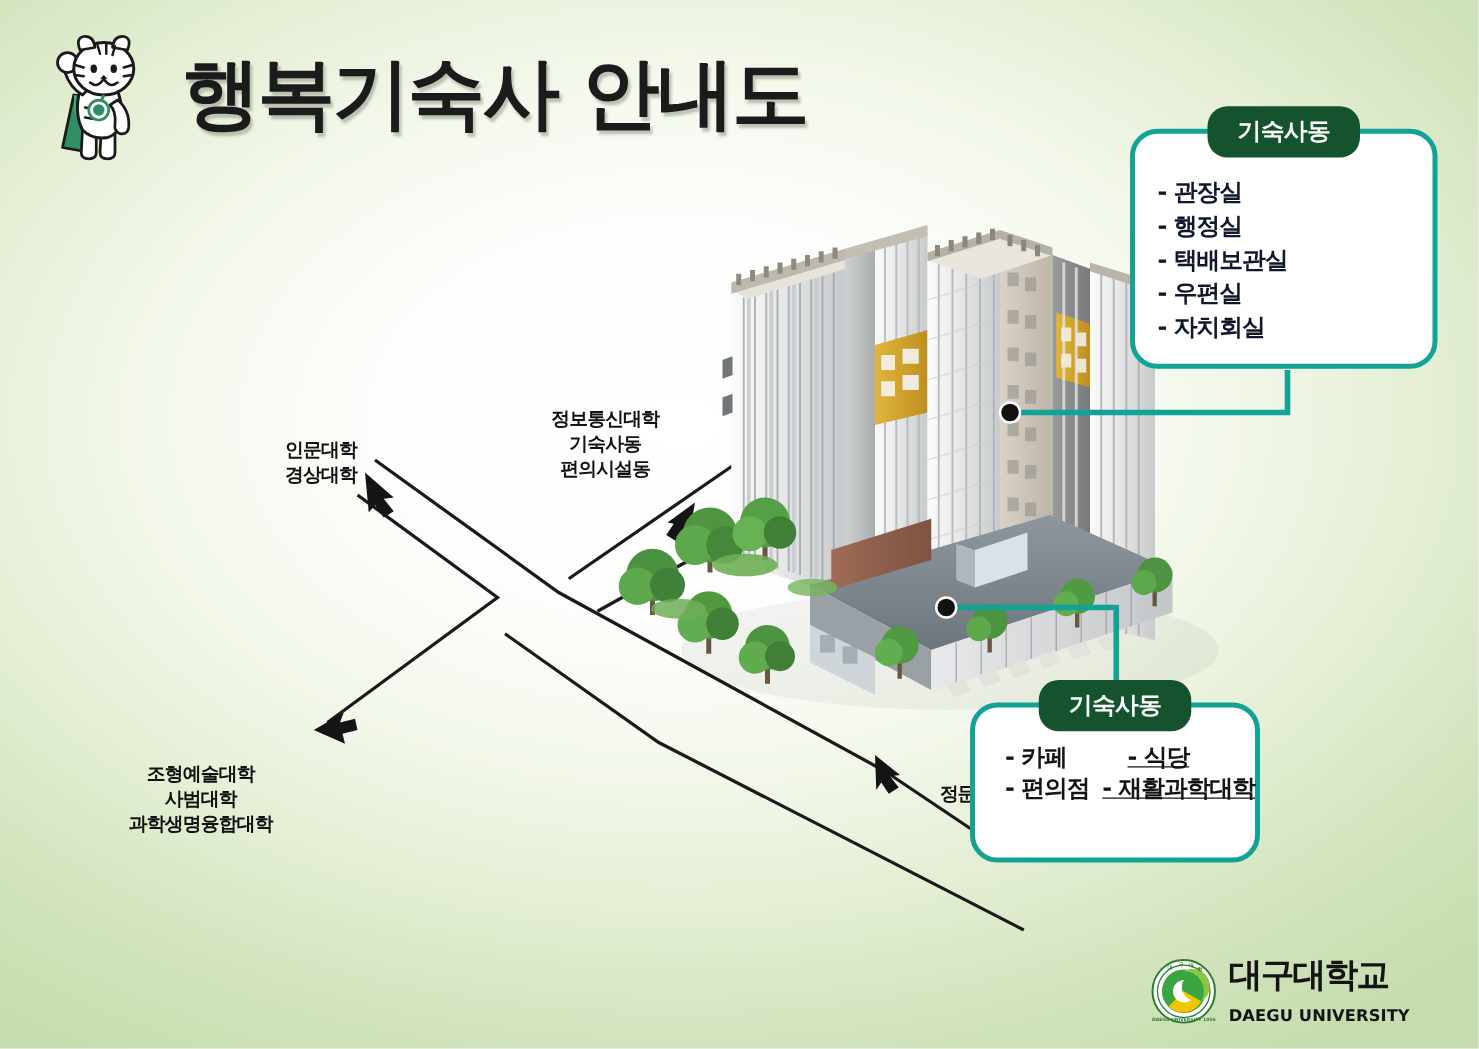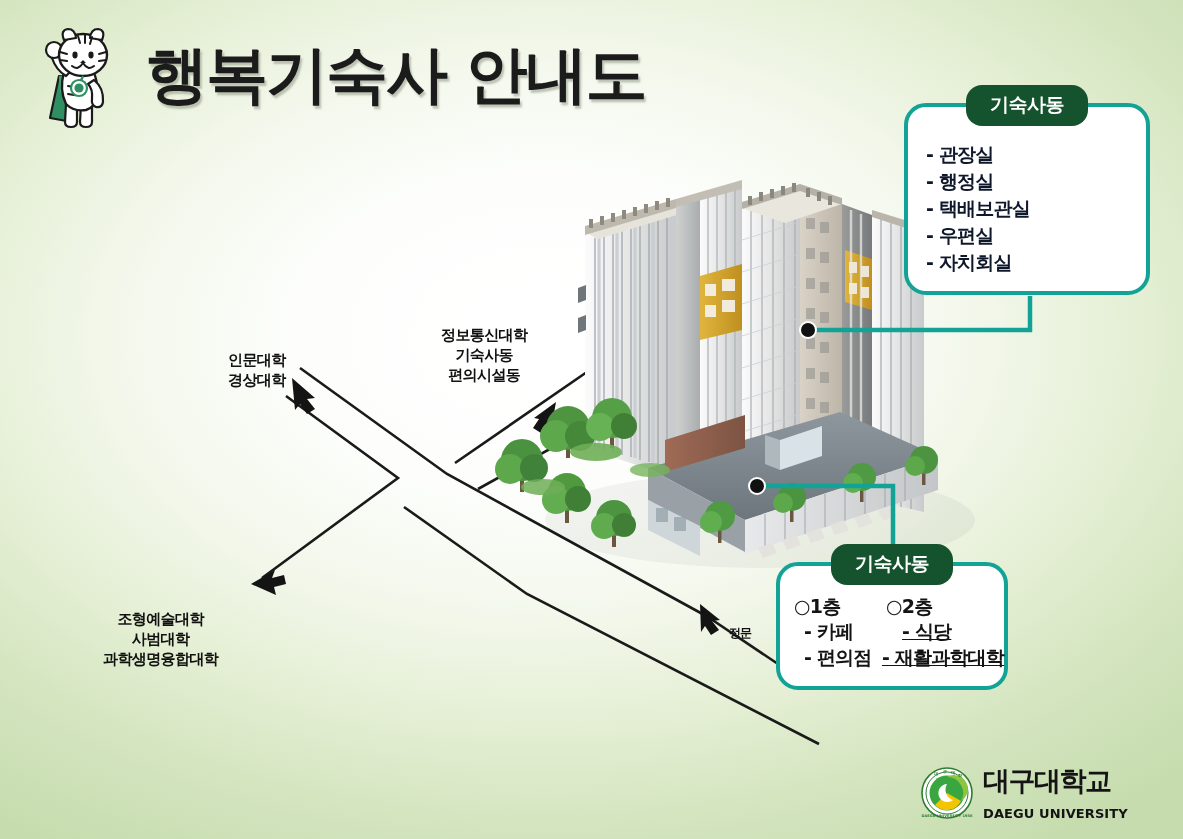--- a/index.html
+++ b/index.html
@@ -134,22 +134,22 @@
     letter-spacing: -0.6px;
     line-height: 1.32;
     text-align: center;
     white-space: nowrap;
     z-index: 5;
   }
   #label-ict   { left: 441px; top: 313px; margin-top: 13px; }
   #label-hum   { left: 228px; top: 351px; }
   #label-art   { left: 103px; top: 594px; margin-top: 16px; }
   #label-gate  {
-    left: 729px; top: 626px;
-    font-size: 12px; letter-spacing: -1px; text-align: right;
+    left: 752px; top: 626px;
+    font-size: 15px; letter-spacing: -1px; text-align: right;
   }
 
   
   .footer-logo {
     position: absolute;
     left: 920px;
     top: 766px;
     display: flex;
     align-items: center;
     gap: 9px;
@@ -555,24 +555,20 @@
         <div class="room-item">- 택배보관실</div>
         <div class="room-item">- 우편실</div>
         <div class="room-item">- 자치회실</div>
       </div>
     </div>
   </div>
 
   <div class="callout" id="callout-conv">
     <div class="callout-badge">기숙사동</div>
     <div class="conv-body">
-      <div class="conv-floorheads">
-        <div class="floor-head">○1층</div>
-        <div class="floor-head">○2층</div>
-      </div>
       <div class="conv-row">
         <div class="conv-cell">- 카페</div>
         <div class="conv-cell">- 식당</div>
       </div>
       <div class="conv-row">
         <div class="conv-cell">- 편의점</div>
         <div class="conv-cell">- 재활과학대학</div>
       </div>
     </div>
   </div>

